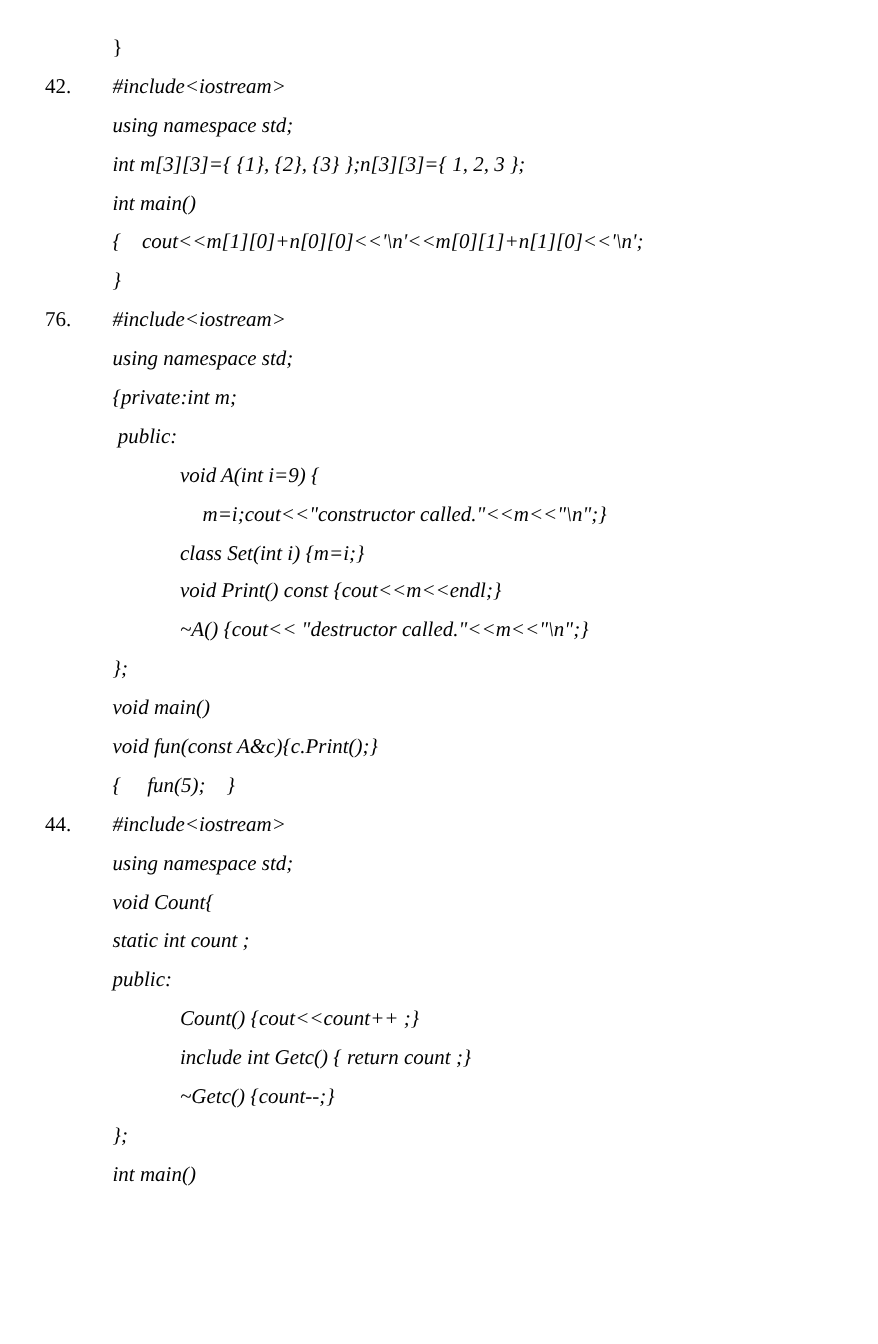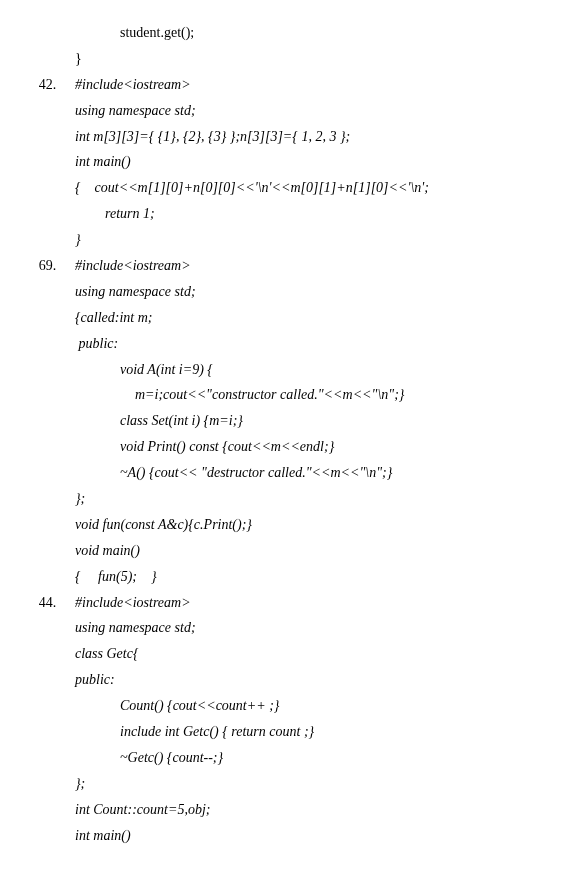--- a/index.html
+++ b/index.html
@@ -15,84 +15,82 @@
 }
 .line {
   white-space: pre;
   display: block;
 }
 .q-row {
   display: flex;
 }
 .q-num {
   width: 35px;
-  text-align: center;
+  text-align: left;
   padding-right: 10px;
   flex-shrink: 0;
 }
 .q-body {
   flex: 1;
   font-style: italic;
 }
 .ind0 { padding-left: 0; }
 .ind1 { padding-left: 30px; }
 .ind2 { padding-left: 45px; }
 .ind3 { padding-left: 60px; }
 .pre-block {
   padding-left: 45px;
 }
 </style>
 </head>
 <body>
 
 <div class="pre-block">
-  <span class="line ind2">student.get();</span>
   <span class="line ind0">}</span>
 </div>
 
 <div class="q-row">
   <div class="q-num">42.</div>
   <div class="q-body">
     <span class="line">#include&lt;iostream&gt;</span>
     <span class="line">using namespace std;</span>
     <span class="line">int m[3][3]={ {1}, {2}, {3} };n[3][3]={ 1, 2, 3 };</span>
     <span class="line">int main()</span>
     <span class="line">{    cout&lt;&lt;m[1][0]+n[0][0]&lt;&lt;'\n'&lt;&lt;m[0][1]+n[1][0]&lt;&lt;'\n';</span>
-    <span class="line ind1">return 1;</span>
     <span class="line">}</span>
   </div>
 </div>
 
 <div class="q-row">
-  <div class="q-num">69.</div>
+  <div class="q-num">76.</div>
   <div class="q-body">
     <span class="line">#include&lt;iostream&gt;</span>
     <span class="line">using namespace std;</span>
-    <span class="line">{called:int m;</span>
+    <span class="line">{private:int m;</span>
     <span class="line"> public:</span>
     <span class="line ind2">void A(int i=9) {</span>
     <span class="line ind3">m=i;cout&lt;&lt;"constructor called."&lt;&lt;m&lt;&lt;"\n";}</span>
     <span class="line ind2">class Set(int i) {m=i;}</span>
     <span class="line ind2">void Print() const {cout&lt;&lt;m&lt;&lt;endl;}</span>
     <span class="line ind2">~A() {cout&lt;&lt; "destructor called."&lt;&lt;m&lt;&lt;"\n";}</span>
     <span class="line">};</span>
+    <span class="line">void main()</span>
     <span class="line">void fun(const A&amp;c){c.Print();}</span>
-    <span class="line">void main()</span>
     <span class="line">{     fun(5);    }</span>
   </div>
 </div>
 
 <div class="q-row">
   <div class="q-num">44.</div>
   <div class="q-body">
     <span class="line">#include&lt;iostream&gt;</span>
     <span class="line">using namespace std;</span>
-    <span class="line">class Getc{</span>
+    <span class="line">void Count{</span>
+    <span class="line">static int count ;</span>
     <span class="line">public:</span>
     <span class="line ind2">Count() {cout&lt;&lt;count++ ;}</span>
     <span class="line ind2">include int Getc() { return count ;}</span>
     <span class="line ind2">~Getc() {count--;}</span>
     <span class="line">};</span>
-    <span class="line">int Count::count=5,obj;</span>
     <span class="line">int main()</span>
 
   </div>
 </div>
 
 </body></html>

